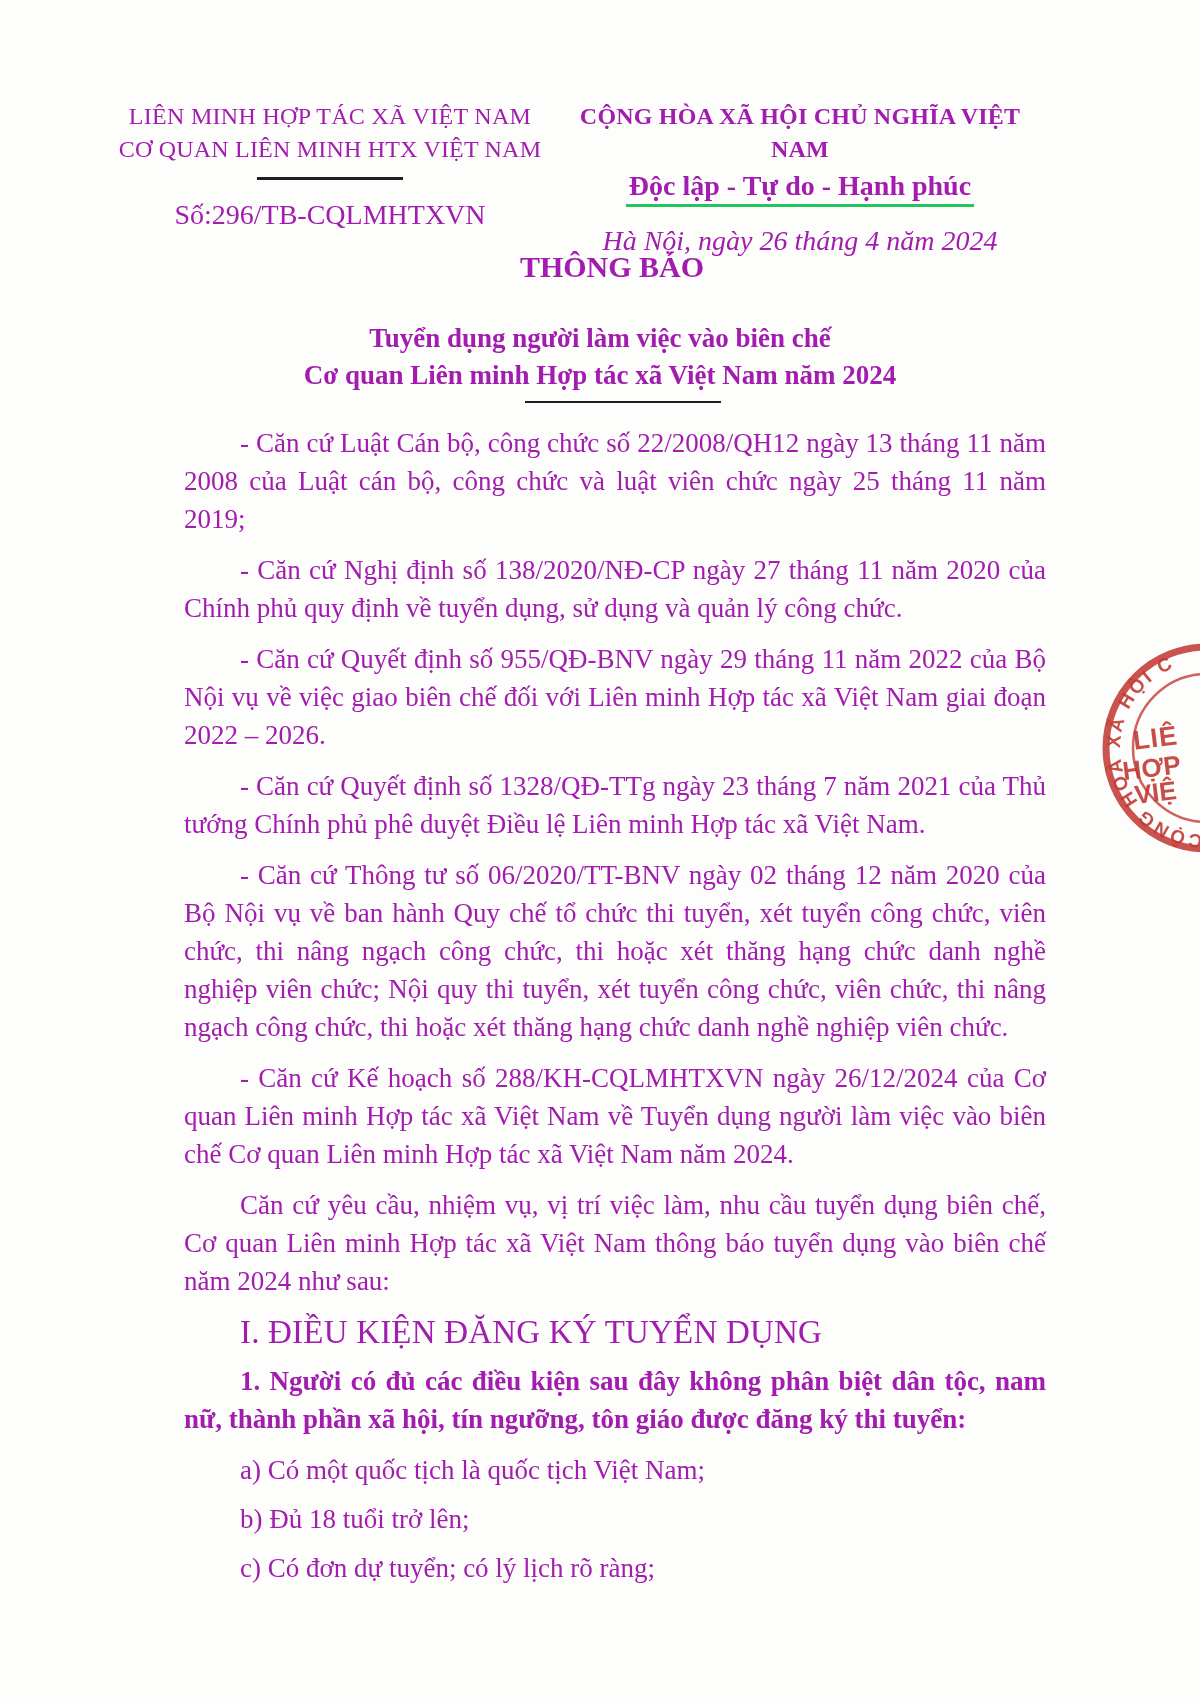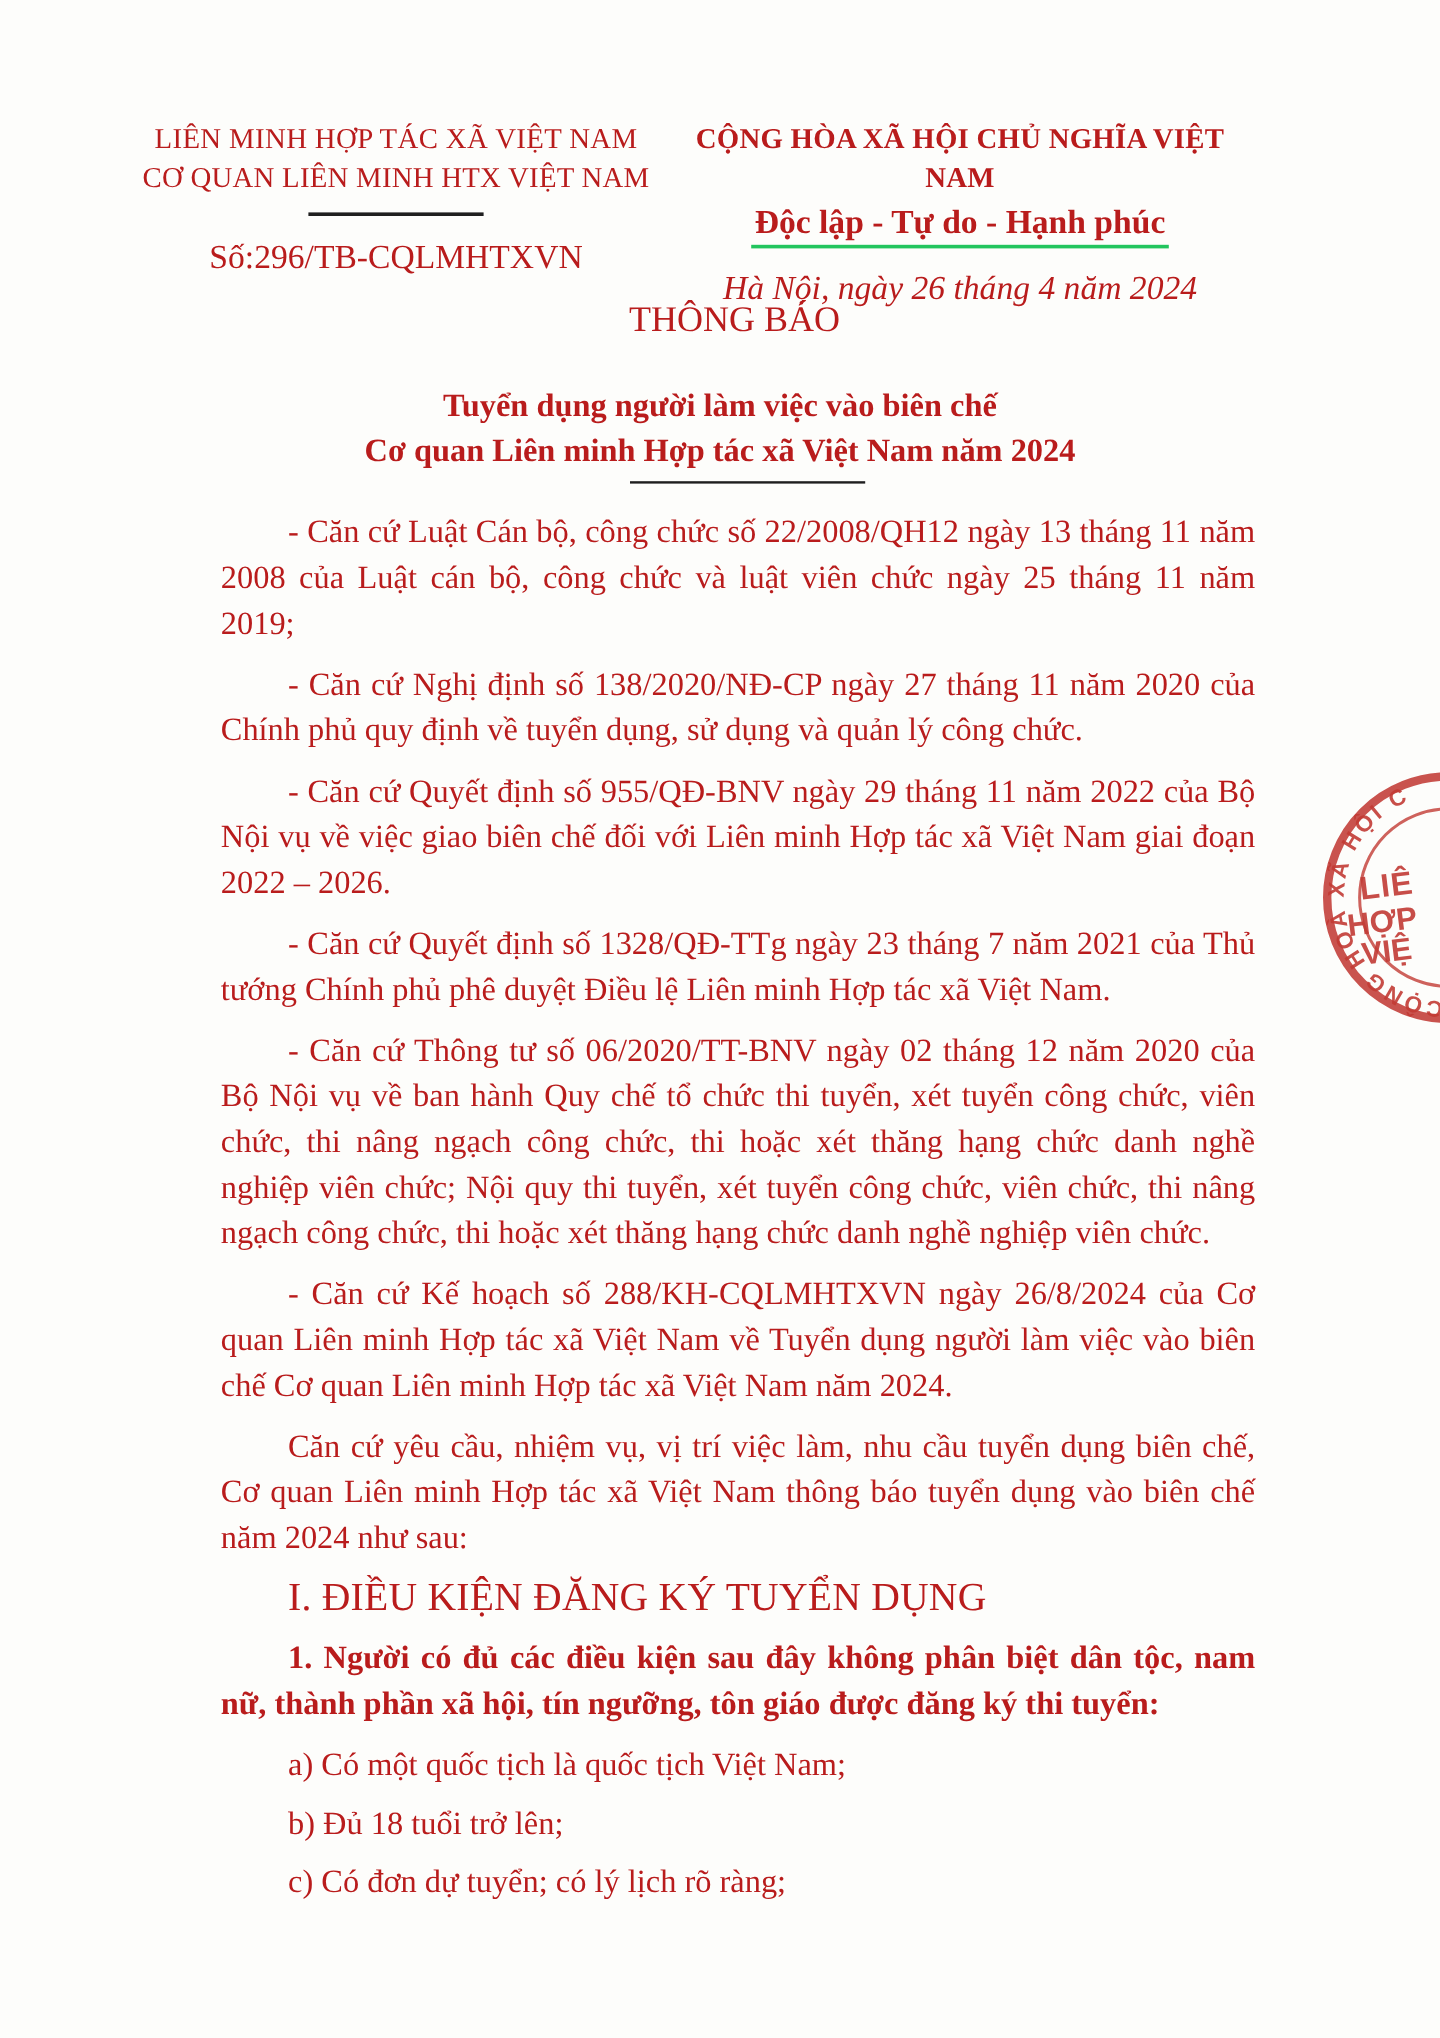--- a/index.html
+++ b/index.html
@@ -5,21 +5,21 @@
   html, body { margin: 0; padding: 0; }
   body { background: #e8e8e8; }
   .page {
     position: relative;
     width: 1200px;
     height: 1698px;
     margin: 0 auto;
     background: #fdfdfb;
     overflow: hidden;
     font-family: "Liberation Serif", "DejaVu Serif", serif;
-    color: #b91c1c;
+    color: #a21caf;
   }
 
   
   .header-left {
     position: absolute;
     left: 112px; top: 100px;
     width: 436px;
     text-align: center;
     line-height: 33px;
   }
@@ -50,21 +50,21 @@
   }
   .place-date { font-size: 28px; font-style: italic; margin-top: 17px; }
 
   
   .title-block {
     position: absolute;
     top: 246px; left: 0;
     width: 100%;
     text-align: center;
   }
-  .title-line1 { font-size: 30px; font-weight: normal; line-height: 42px; margin-left: 24px; }
+  .title-line1 { font-size: 30px; font-weight: bold; line-height: 42px; margin-left: 24px; }
   .title-line2 { font-size: 27px; font-weight: bold; line-height: 37px; margin-top: 32px; }
   .title-line3 { font-size: 27px; font-weight: bold; line-height: 37px; }
   .title-rule {
     width: 196px; height: 0;
     border-top: 2px solid #1f1f1f;
     margin: 7px auto 0;
     position: relative;
     left: 23px;
   }
 
@@ -136,21 +136,21 @@
     <div class="title-line3">Cơ quan Liên minh Hợp tác xã Việt Nam năm 2024</div>
     <div class="title-rule"></div>
   </div>
 
   <div class="body-block">
     <p>- Căn cứ Luật Cán bộ, công chức số 22/2008/QH12 ngày 13 tháng 11 năm 2008 của Luật cán bộ, công chức và luật viên chức ngày 25 tháng 11 năm 2019;</p>
     <p>- Căn cứ Nghị định số 138/2020/NĐ-CP ngày 27 tháng 11 năm 2020 của Chính phủ quy định về tuyển dụng, sử dụng và quản lý công chức.</p>
     <p>- Căn cứ Quyết định số 955/QĐ-BNV ngày 29 tháng 11 năm 2022 của Bộ Nội vụ về việc giao biên chế đối với Liên minh Hợp tác xã Việt Nam giai đoạn 2022 – 2026.</p>
     <p>- Căn cứ Quyết định số 1328/QĐ-TTg ngày 23 tháng 7 năm 2021 của Thủ tướng Chính phủ phê duyệt Điều lệ Liên minh Hợp tác xã Việt Nam.</p>
     <p>- Căn cứ Thông tư số 06/2020/TT-BNV ngày 02 tháng 12 năm 2020 của Bộ Nội vụ về ban hành Quy chế tổ chức thi tuyển, xét tuyển công chức, viên chức, thi nâng ngạch công chức, thi hoặc xét thăng hạng chức danh nghề nghiệp viên chức; Nội quy thi tuyển, xét tuyển công chức, viên chức, thi nâng ngạch công chức, thi hoặc xét thăng hạng chức danh nghề nghiệp viên chức.</p>
-    <p>- Căn cứ Kế hoạch số 288/KH-CQLMHTXVN ngày 26/8/2024 của Cơ quan Liên minh Hợp tác xã Việt Nam về Tuyển dụng người làm việc vào biên chế Cơ quan Liên minh Hợp tác xã Việt Nam năm 2024.</p>
+    <p>- Căn cứ Kế hoạch số 288/KH-CQLMHTXVN ngày 26/12/2024 của Cơ quan Liên minh Hợp tác xã Việt Nam về Tuyển dụng người làm việc vào biên chế Cơ quan Liên minh Hợp tác xã Việt Nam năm 2024.</p>
     <p>Căn cứ yêu cầu, nhiệm vụ, vị trí việc làm, nhu cầu tuyển dụng biên chế, Cơ quan Liên minh Hợp tác xã Việt Nam thông báo tuyển dụng vào biên chế năm 2024 như sau:</p>
 
     <div class="section-heading">I. ĐIỀU KIỆN ĐĂNG KÝ TUYỂN DỤNG</div>
     <p class="clause-bold">1. Người có đủ các điều kiện sau đây không phân biệt dân tộc, nam nữ, thành phần xã hội, tín ngưỡng, tôn giáo được đăng ký thi tuyển:</p>
     <div class="cond-item">a) Có một quốc tịch là quốc tịch Việt Nam;</div>
     <div class="cond-item">b) Đủ 18 tuổi trở lên;</div>
     <div class="cond-item">c) Có đơn dự tuyển; có lý lịch rõ ràng;</div>
   </div>
 
   <div class="stamp">

